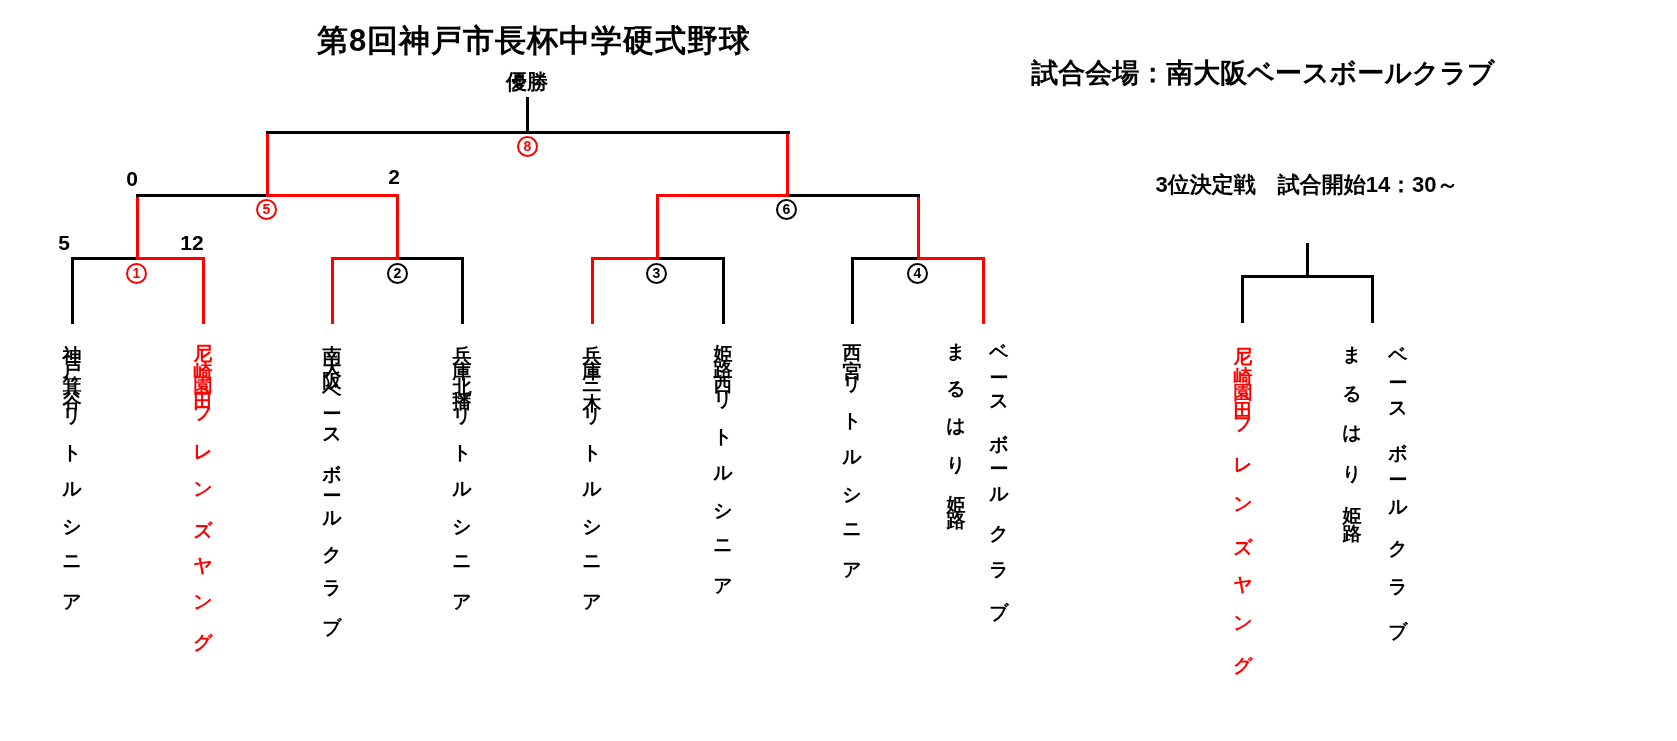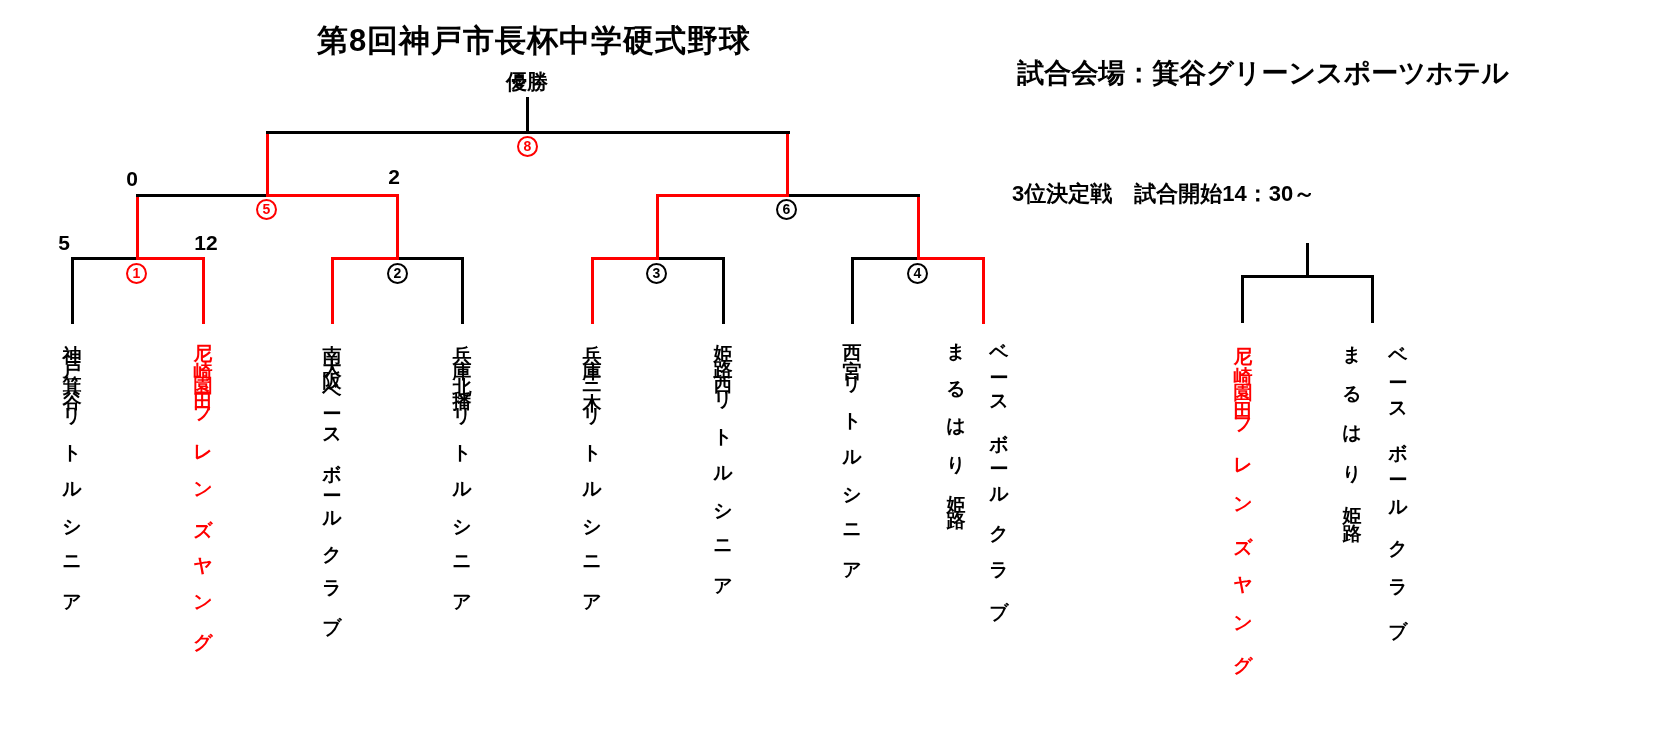--- a/index.html
+++ b/index.html
@@ -9,22 +9,22 @@
   }
   
   .ttl{position:absolute;left:280px;top:20px;width:508px;text-align:center;
        font-size:31px;font-weight:bold;letter-spacing:1px;}
   .champ{position:absolute;left:487px;top:68px;width:80px;text-align:center;
        font-size:21px;font-weight:bold;}
   .info1{position:absolute;left:950px;top:55px;width:626px;text-align:center;
        font-size:27px;font-weight:bold;}
   .info2{position:absolute;left:1015px;top:111px;width:590px;text-align:center;
        font-size:22px;font-weight:bold;}
-  .info3{position:absolute;left:1012px;top:170px;width:590px;
-       font-size:22px;font-weight:bold;margin-top:9px;}
+  .info3{position:absolute;left:1012px;top:170px;width:590px;text-align:center;
+       font-size:22px;font-weight:bold;}
   
   .h{position:absolute;height:3px;background:#000;}
   .v{position:absolute;width:3px;background:#000;}
   .r{background:#ff0000;}
   
   .circ{position:absolute;width:21px;height:21px;box-sizing:border-box;
         border:2px solid #000;border-radius:50%;text-align:center;
         font-size:14px;line-height:17px;font-weight:bold;color:#000;background:#fff;}
   .circ.red{border-color:#ff0000;color:#ff0000;}
   
@@ -39,21 +39,21 @@
   .team.p{top:332px;letter-spacing:18px;}
   .team.p.two{line-height:46px;}
 </style>
 </head>
 <body>
 
 <div id="stage">
 
   <div class="ttl">第8回神戸市長杯中学硬式野球</div>
   <div class="champ">優勝</div>
-  <div class="info1">試合会場：箕谷グリーンスポーツホテル</div>
+  <div class="info1">試合会場：南大阪ベースボールクラブ</div>
   <div class="info3">3位決定戦　試合開始14：30～</div>
 
   <div class="v" style="left:526px;top:97px;height:37px"></div>
   <div class="v r" style="left:266px;top:131px;height:66px"></div>
   <div class="v r" style="left:786px;top:131px;height:66px"></div>
   <div class="v r" style="left:136px;top:194px;height:66px"></div>
   <div class="v r" style="left:396px;top:194px;height:66px"></div>
   <div class="v r" style="left:656px;top:194px;height:66px"></div>
   <div class="v r" style="left:917px;top:194px;height:66px"></div>
   <div class="v" style="left:71px;top:257px;height:67px"></div>
@@ -85,21 +85,21 @@
 
   <div class="circ red" style="left:126px;top:263px">1</div>
   <div class="circ" style="left:387px;top:263px">2</div>
   <div class="circ" style="left:646px;top:263px">3</div>
   <div class="circ" style="left:907px;top:263px">4</div>
   <div class="circ red" style="left:256px;top:199px">5</div>
   <div class="circ" style="left:776px;top:199px">6</div>
   <div class="circ red" style="left:517px;top:136px">8</div>
 
   <div class="score" style="left:42px;top:231px">5</div>
-  <div class="score" style="left:184px;top:231px">12</div>
+  <div class="score" style="left:170px;top:231px">12</div>
   <div class="score" style="left:110px;top:167px">0</div>
   <div class="score" style="left:372px;top:165px">2</div>
 
   <div class="team" style="left:58px">神戸箕谷リトルシニア</div>
   <div class="team red" style="left:189px">尼崎園田フレンズヤング</div>
   <div class="team" style="left:318px;letter-spacing:13px">南大阪ベースボールクラブ</div>
   <div class="team" style="left:448px">兵庫北播リトルシニア</div>
   <div class="team" style="left:578px">兵庫三木リトルシニア</div>
   <div class="team" style="left:709px">姫路西リトルシニア</div>
   <div class="team" style="left:838px">西宮リトルシニア</div>

